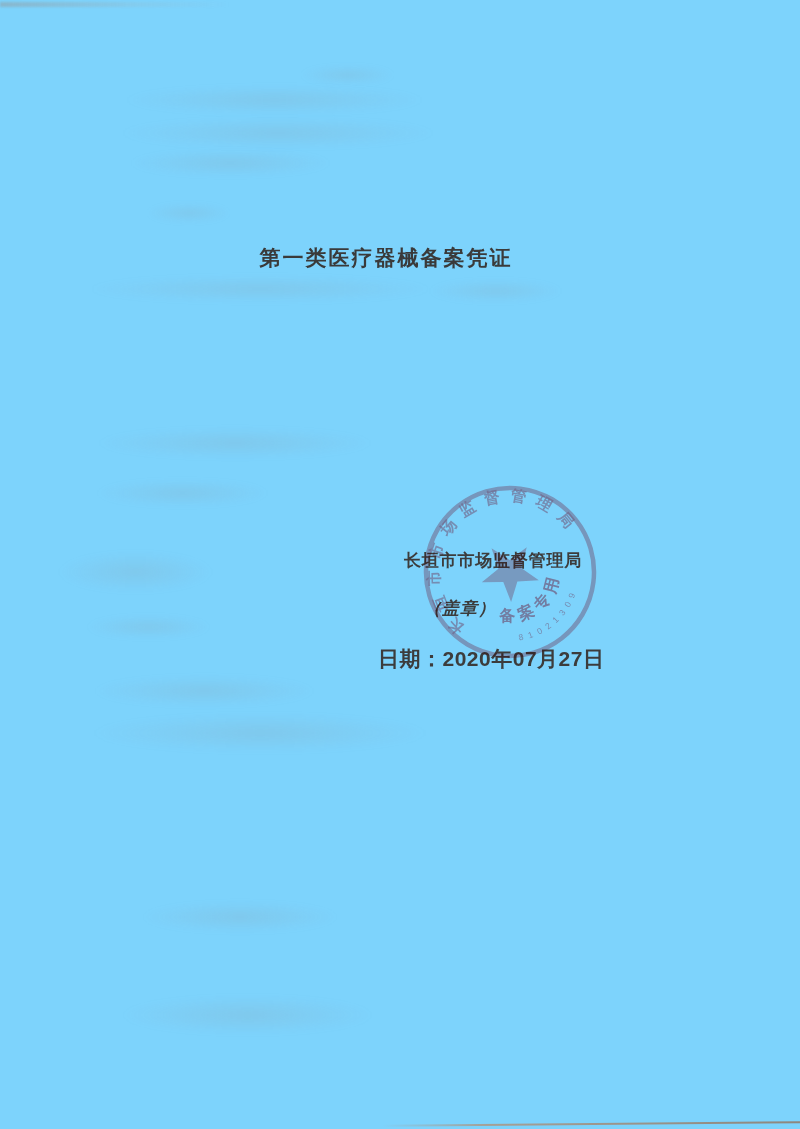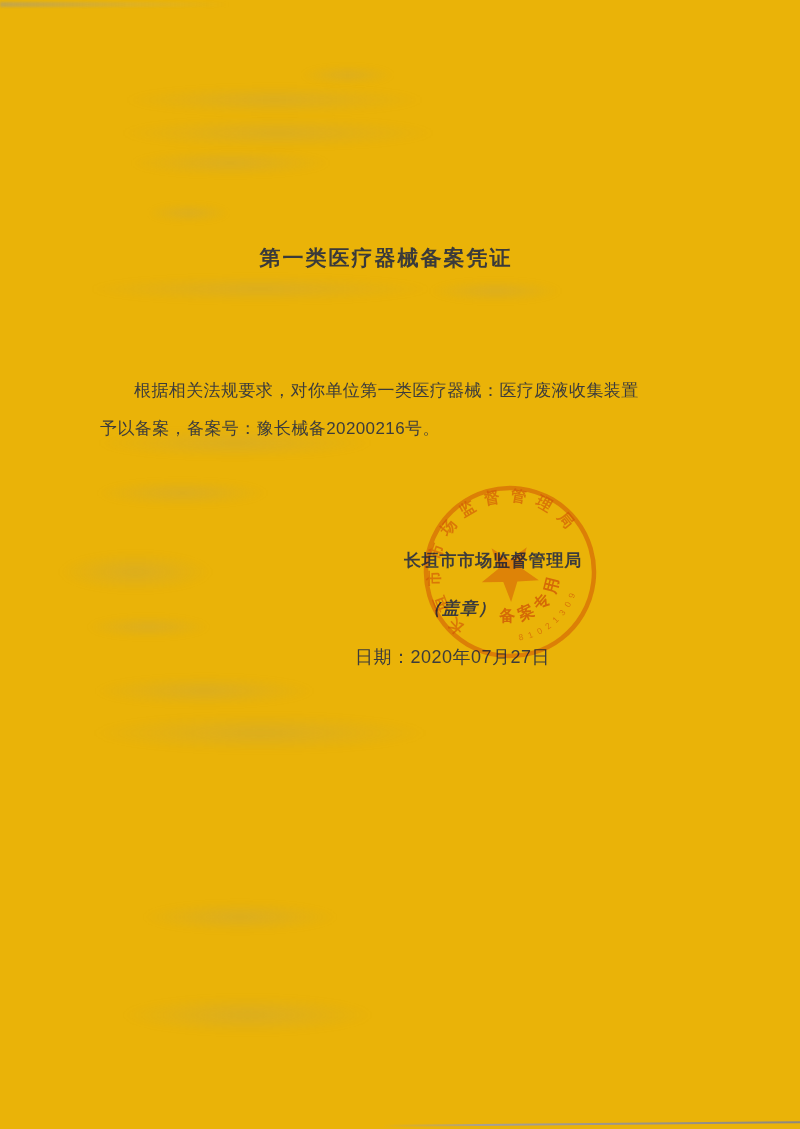--- a/index.html
+++ b/index.html
@@ -5,21 +5,21 @@
   html, body {
     margin: 0;
     padding: 0;
     background: #e8e8e8;
     font-family: "Liberation Sans", "DejaVu Sans", sans-serif;
   }
   .page {
     position: relative;
     width: 800px;
     height: 1129px;
-    background: #eab308;
+    background: #7dd3fc;
     overflow: hidden;
     color: #3c3c3c;
   }
   
   .cert-title {
     position: absolute;
     left: 0; top: 230px;
     width: 800px;
     text-align: center;
     transform: translateX(-14px);
@@ -61,23 +61,23 @@
     position: absolute;
     left: 424px; top: 597px;
     font-size: 17px;
     font-weight: 600;
     letter-spacing: 1px;
     z-index: 2;
     font-style: italic;
   }
   .date-line {
     position: absolute;
-    left: 355px; top: 645px;
-    font-size: 18px;
-    font-weight: 400;
+    left: 378px; top: 645px;
+    font-size: 21px;
+    font-weight: 700;
     letter-spacing: 0.5px;
     z-index: 2;
   }
   
   .stamp {
     position: absolute;
     left: 410px; top: 472px;
     width: 200px; height: 200px;
     mix-blend-mode: multiply;
     opacity: 0.9;
@@ -126,23 +126,21 @@
   <div class="smudge" style="left:58px;  top:552px; width:155px; height:40px;"></div>
   <div class="smudge" style="left:86px;  top:616px; width:125px; height:22px;"></div>
   <div class="smudge" style="left:92px;  top:676px; width:225px; height:30px;"></div>
   <div class="smudge" style="left:90px;  top:714px; width:340px; height:38px;"></div>
   <div class="smudge" style="left:140px; top:902px; width:200px; height:30px;"></div>
   <div class="smudge" style="left:120px; top:996px; width:255px; height:38px;"></div>
 
   <h1 class="cert-title">第一类医疗器械备案凭证</h1>
 
 
-  <div class="body-line-1">根据相关法规要求，对你单位第一类医疗器械：医疗废液收集装置</div>
 
-  <div class="body-line-2">予以备案，备案号：豫长械备20200216号。</div>
 
   <div class="issuer">长垣市市场监督管理局</div>
 
   <div class="seal-note">（盖章）</div>
 
   <div class="date-line">日期：2020年07月27日</div>
 
   <svg class="stamp" viewBox="0 0 200 200" xmlns="http://www.w3.org/2000/svg">
     <defs>
       <path id="arcTop" d="M 33.3 124.3 A 71 71 0 1 1 166.7 124.3" fill="none"></path>

